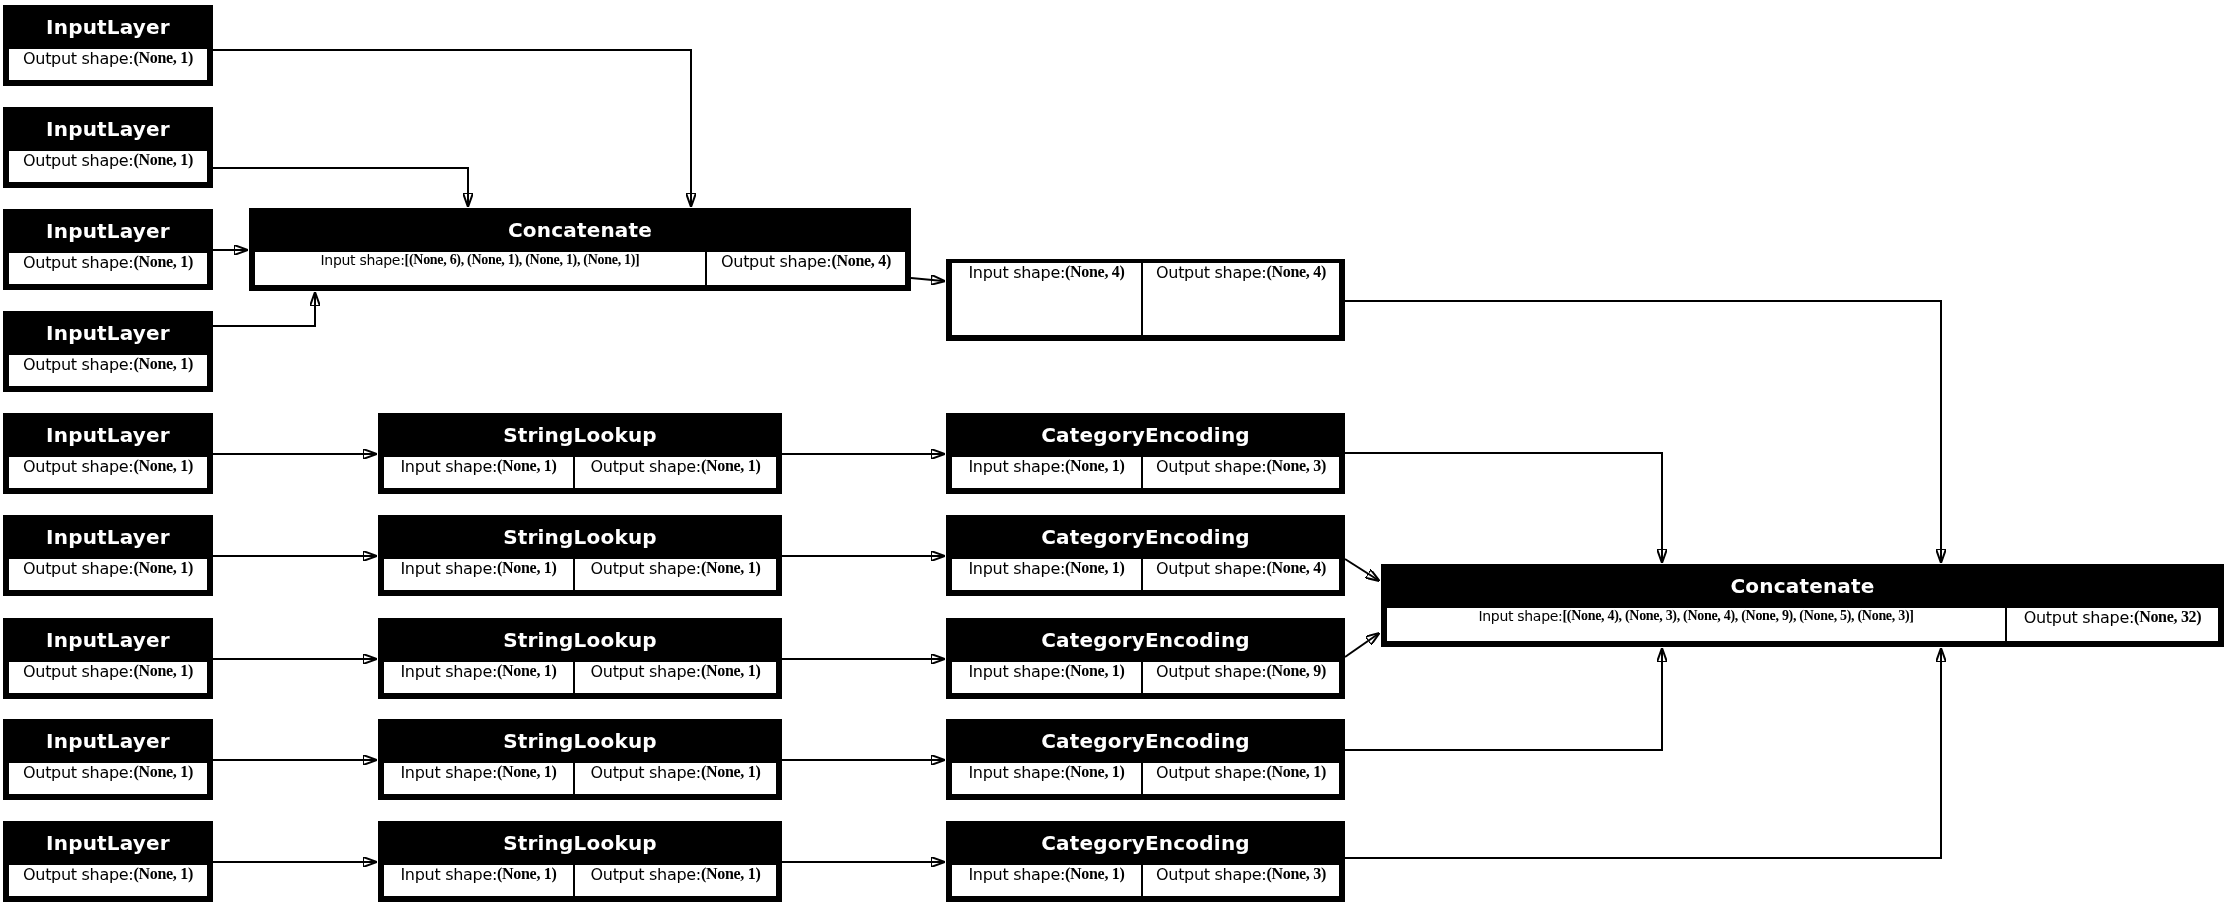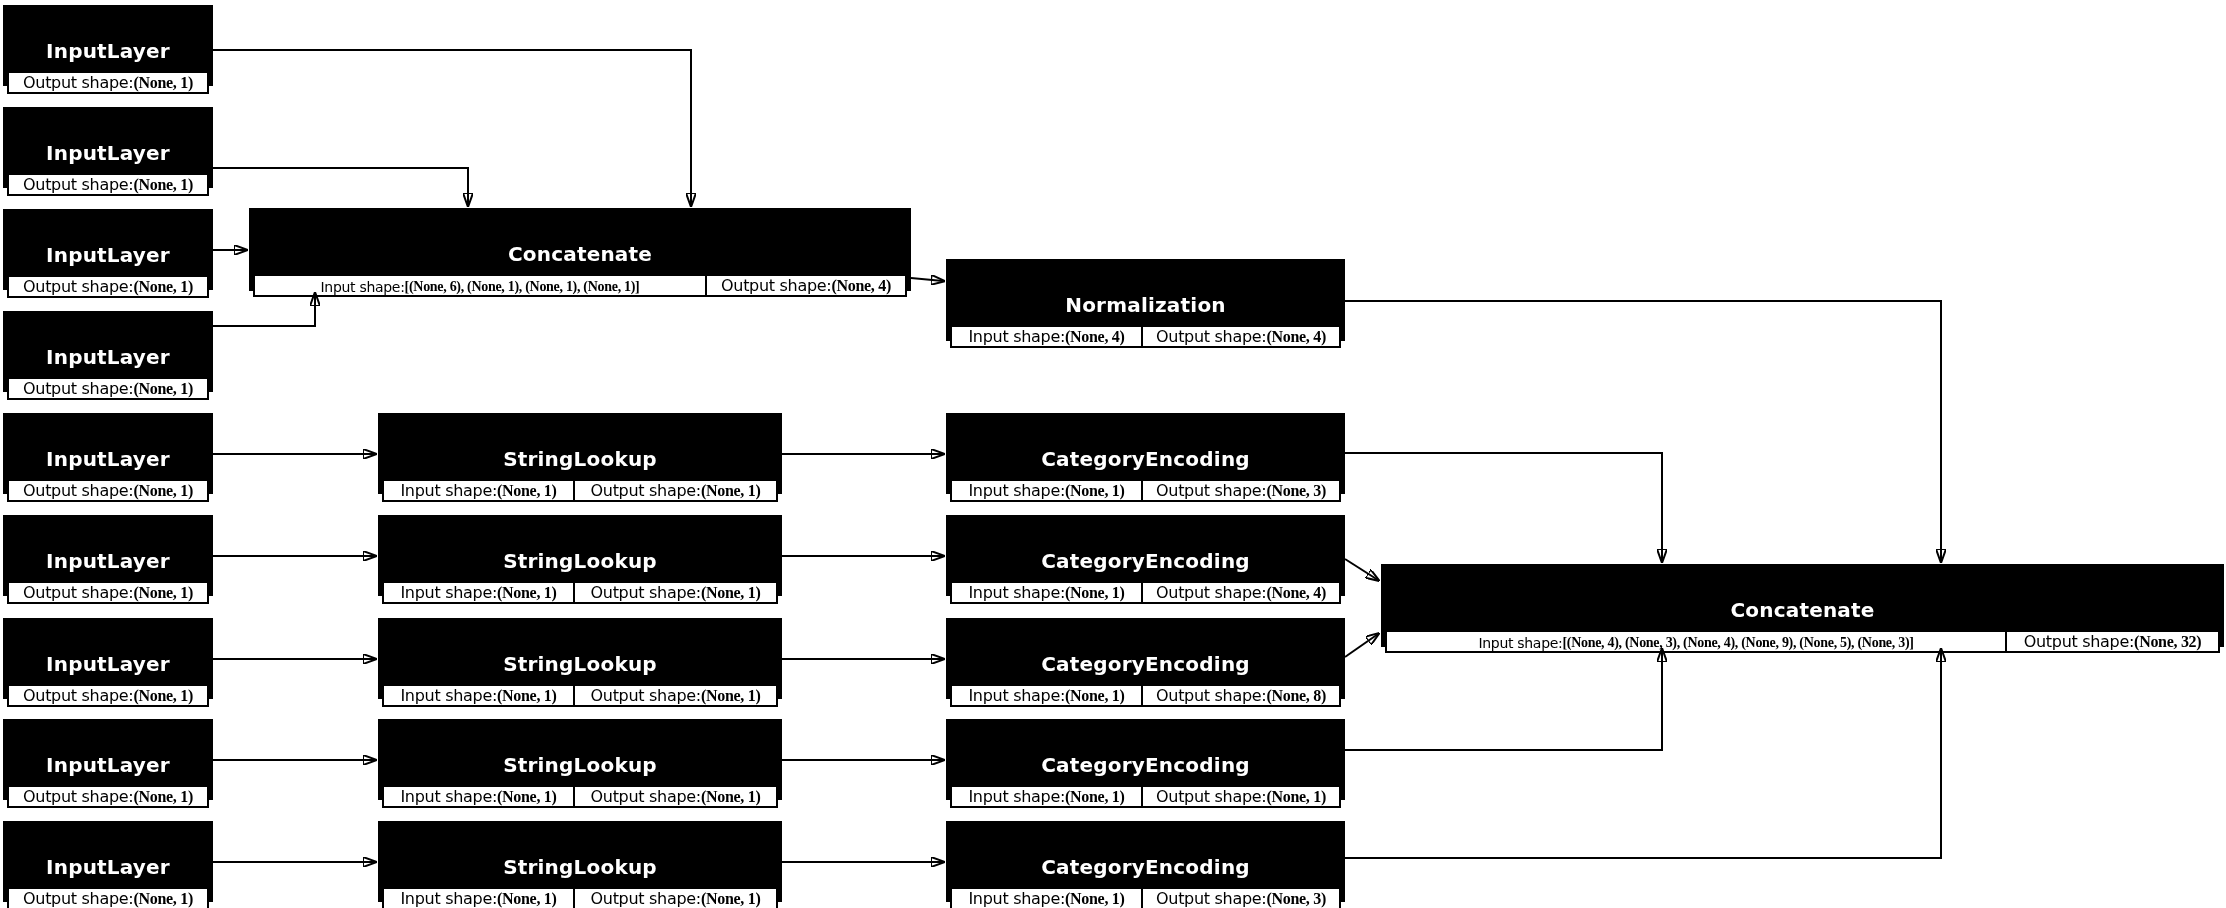--- a/index.html
+++ b/index.html
@@ -22,34 +22,33 @@
     height:40px;
     flex:0 0 40px;
     color:#ffffff;
     font-weight:bold;
     font-size:20px;
     display:flex;
     align-items:center;
     justify-content:center;
     letter-spacing:0.2px;
     white-space:nowrap;
-    margin-top:24px;
   }
   .cells {
     flex:1;
     display:flex;
     margin:0 2px 2px 2px;
   }
   .cell {
     box-sizing:border-box;
     background:#ffffff;
     border:2px solid #000000;
     color:#000000;
     display:flex;
-    align-items:flex-end;
+    align-items:flex-start;
     justify-content:center;
     font-size:16px;
     letter-spacing:-0.3px;
     white-space:nowrap;
     overflow:hidden;
     padding:0 4px;
   }
   .cell + .cell { margin-left:-2px; }
   .cell .val { font-weight:bold;font-family:Liberation Serif, serif; }
   .cell.grow { flex:1; }
@@ -160,21 +159,20 @@
           <span class="val">[(None, 6), (None, 1), (None, 1), (None, 1)]</span>
         </div>
       <div class="cell grow">
           <span class="pfx">Output shape: </span>
           <span class="val">(None, 4)</span>
         </div>
     </div>
   </div>
 
   <div class="node" style="left:946px;top:259px;width:399px;height:82px">
-    <div class="hdr">Normalization</div>
     <div class="cells">
       <div class="cell" style="width:193px">
           <span class="pfx">Input shape: </span>
           <span class="val">(None, 4)</span>
         </div>
       <div class="cell grow">
           <span class="pfx">Output shape: </span>
           <span class="val">(None, 4)</span>
         </div>
     </div>
@@ -274,21 +272,21 @@
   </div>
   <div class="node" style="left:946px;top:618px;width:399px;height:81px">
     <div class="hdr">CategoryEncoding</div>
     <div class="cells">
       <div class="cell" style="width:193px">
           <span class="pfx">Input shape: </span>
           <span class="val">(None, 1)</span>
         </div>
       <div class="cell grow">
           <span class="pfx">Output shape: </span>
-          <span class="val">(None, 8)</span>
+          <span class="val">(None, 9)</span>
         </div>
     </div>
   </div>
   <div class="node" style="left:946px;top:719px;width:399px;height:81px">
     <div class="hdr">CategoryEncoding</div>
     <div class="cells">
       <div class="cell" style="width:193px">
           <span class="pfx">Input shape: </span>
           <span class="val">(None, 1)</span>
         </div>

